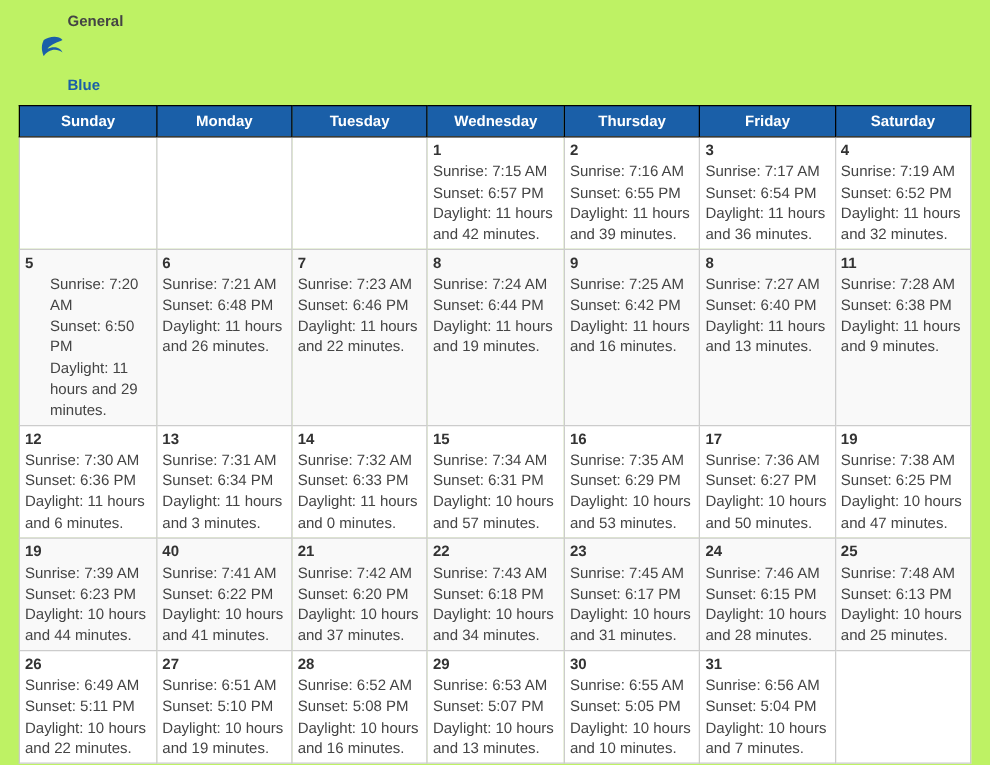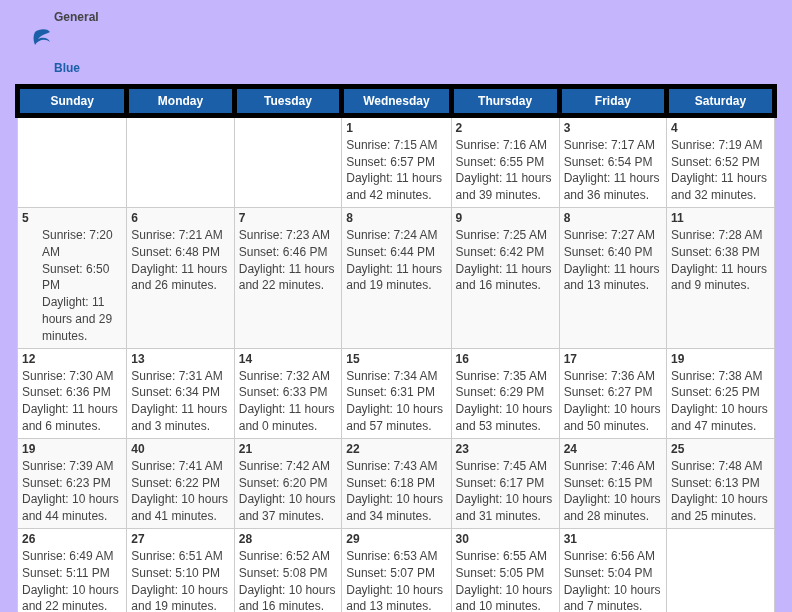--- a/index.html
+++ b/index.html
@@ -6,21 +6,21 @@
     body {
       font-family: Arial, sans-serif;
       background: #fff;
       width: 792px;
       height: 612px;
       overflow: hidden;
     }
     .page {
       width: 792px;
       height: 612px;
-      background: #c4b5fd;
+      background: #bef264;
       padding: 10px 15px 10px 15px;
     }
     .header {
       display: flex;
       justify-content: space-between;
       align-items: flex-start;
       margin-bottom: 8px;
     }
     .logo {
       display: flex;
@@ -45,21 +45,21 @@
       border-collapse: collapse;
       border: 1px solid #bbb;
     }
     .calendar th {
       background: #1a5fa8;
       color: #fff;
       font-size: 12px;
       font-weight: bold;
       text-align: center;
       padding: 5px 2px;
-      border: 5px solid #000000;
+      border: 1px solid #000000;
     }
     .calendar td {
       border: 1px solid #ccc;
       vertical-align: top;
       width: 113px;
       min-height: 80px;
       padding: 3px 4px;
       font-size: 9.5px;
       color: #333;
       background: #fff;

